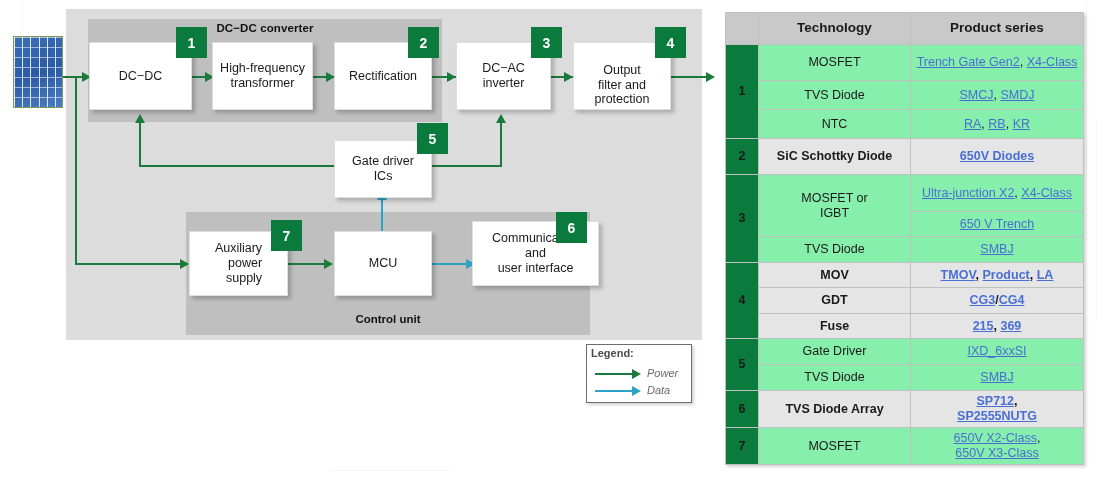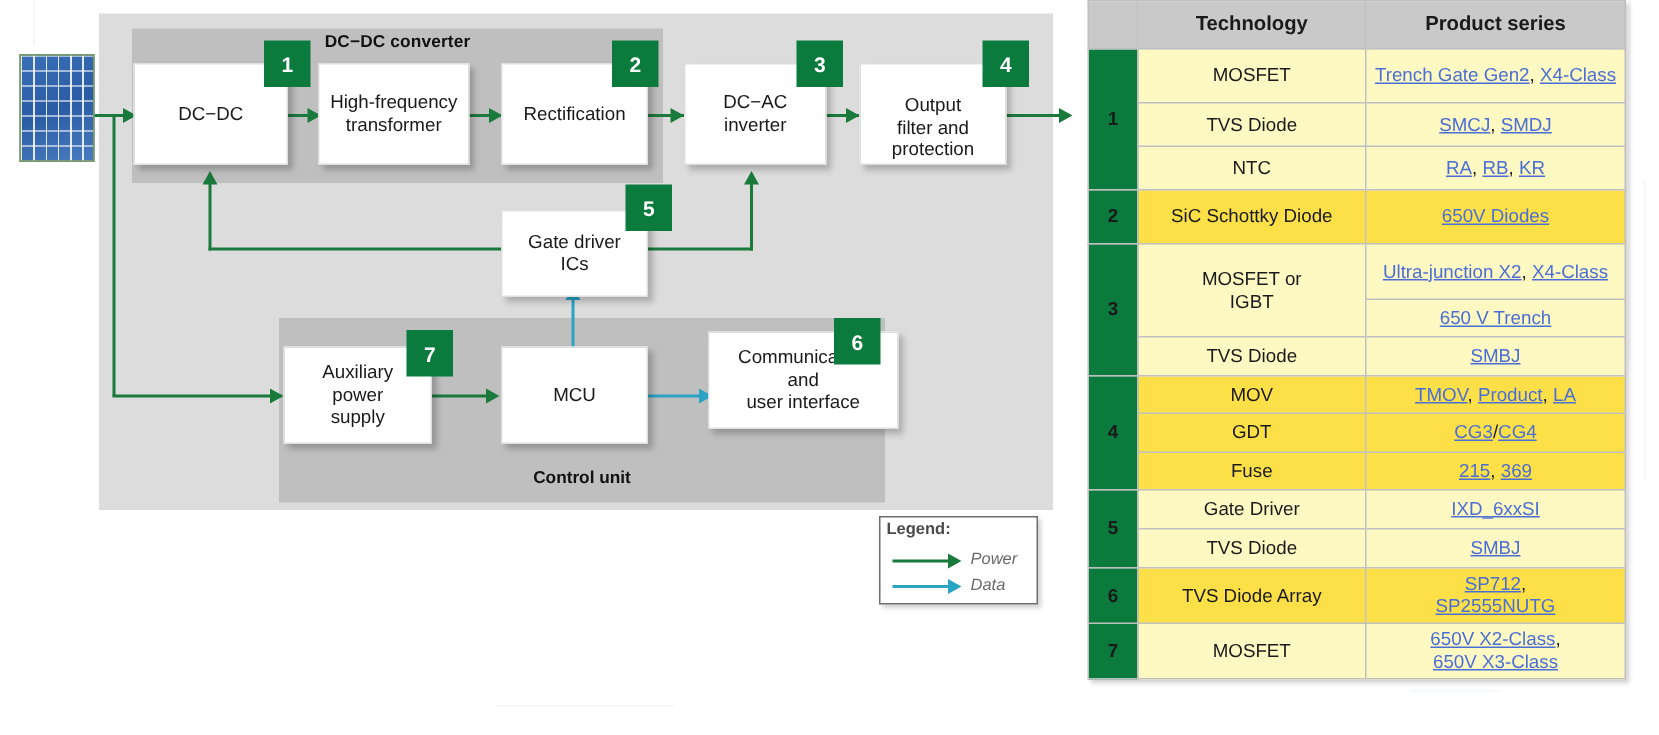--- a/index.html
+++ b/index.html
@@ -83,35 +83,35 @@
     background:#fff;border:1px solid #6d6d6d;
     box-shadow:2px 2px 3px rgba(0,0,0,.18);
   }
   .legend-title{
     position:absolute;left:4px;top:2px;font-size:11px;
     color:#4a4a4a;font-weight:600;
   }
   .legend-txt{position:absolute;font-size:11px;font-style:italic;color:#6a6a6a;}
 
   
-  #tablewrap{position:absolute;left:725px;top:0;width:358px;}
+  #tablewrap{position:absolute;left:725px;top:12px;width:358px;}
   table.pt{border-collapse:collapse;width:358px;table-layout:fixed;
     box-shadow:2px 2px 3px rgba(0,0,0,.18);}
   table.pt col.c1{width:33px;}
   table.pt col.c2{width:152px;}
   table.pt col.c3{width:173px;}
   table.pt th,table.pt td{
     border:1px solid #c0c0c0;text-align:center;vertical-align:middle;
     font-size:12.5px;color:#1a1a1a;padding:3px 2px;line-height:1.2;
   }
   table.pt thead th{background:#c9c9c9;font-weight:bold;font-size:13.5px;height:25px;}
   td.numcell{background:#0a7a3d;color:#fff;font-weight:bold;font-size:14px;
     border-color:#0a7a3d;}
-  tr.alt td:not(.numcell){background:#fde047;}
-  tr td:not(.numcell){background:#fef9c3;}
+  tr.alt td:not(.numcell){background:#e5e5e5;font-weight:bold;}
+  tr td:not(.numcell){background:#86efac;}
   a.ps{color:#4a6fd4;text-decoration:underline;}
   .psline{white-space:nowrap;}
 </style>
 </head>
 <body>
 
 <div class="wm">
   <div class="wm-l" style="left:1086px;top:0;width:1px;height:240px;"></div>
   <div class="wm-l" style="left:1096px;top:120px;width:1px;height:200px;"></div>
   <div class="wm-l" style="left:330px;top:470px;width:120px;height:1px;"></div>
@@ -201,21 +201,21 @@
     <span>4</span>
   </div>
 
   <div class="node" style="left:334px;top:140px;width:98px;height:58px;">
     <span>Gate driver<br>ICs</span>
   </div>
   <div class="badge" style="left:417px;top:123px;">
     <span>5</span>
   </div>
 
-  <div class="node" style="left:189px;top:231px;width:99px;height:65px;">
+  <div class="node" style="left:189px;top:231px;width:99px;height:65px;text-align:right;">
     <span>Auxiliary<br>power<br>supply</span>
   </div>
   <div class="badge" style="left:271px;top:220px;">
     <span>7</span>
   </div>
 
   <div class="node" style="left:334px;top:231px;width:98px;height:65px;">
     <span>MCU</span>
   </div>
 

